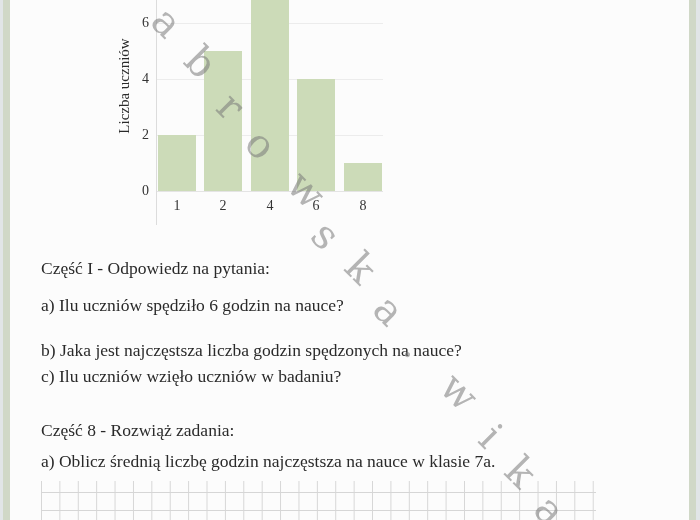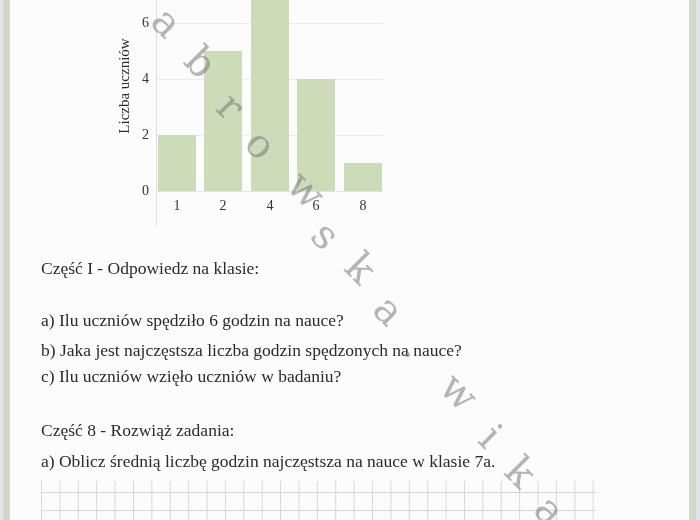--- a/index.html
+++ b/index.html
@@ -110,22 +110,22 @@
   <div class="bar" style="left:197px; top:79px; height:112px"></div>
   <div class="bar" style="left:244px; top:163px; height:28px"></div>
 
   <div class="tick-label-x" style="left:58px">1</div>
   <div class="tick-label-x" style="left:104px">2</div>
   <div class="tick-label-x" style="left:151px">4</div>
   <div class="tick-label-x" style="left:197px">6</div>
   <div class="tick-label-x" style="left:244px">8</div>
 </div>
 
-<div class="line" style="top:258px">Część I - Odpowiedz na klasie:</div>
-<div class="line" style="top:310px">a) Ilu uczniów spędziło 6 godzin na nauce?</div>
+<div class="line" style="top:258px">Część I - Odpowiedz na pytania:</div>
+<div class="line" style="top:295px">a) Ilu uczniów spędziło 6 godzin na nauce?</div>
 <div class="line" style="top:340px">b) Jaka jest najczęstsza liczba godzin spędzonych na nauce?</div>
 <div class="line" style="top:366px">c) Ilu uczniów wzięło uczniów w badaniu?</div>
 
 <div class="line" style="top:420px">Część 8 - Rozwiąż zadania:</div>
 <div class="line" style="top:451px">a) Oblicz średnią liczbę godzin najczęstsza na nauce w klasie 7a.</div>
 
 <div class="grid"></div>
 
 <div class="watermark">
   <span class="wm-char" style="left:152px; top:2px">a</span>

